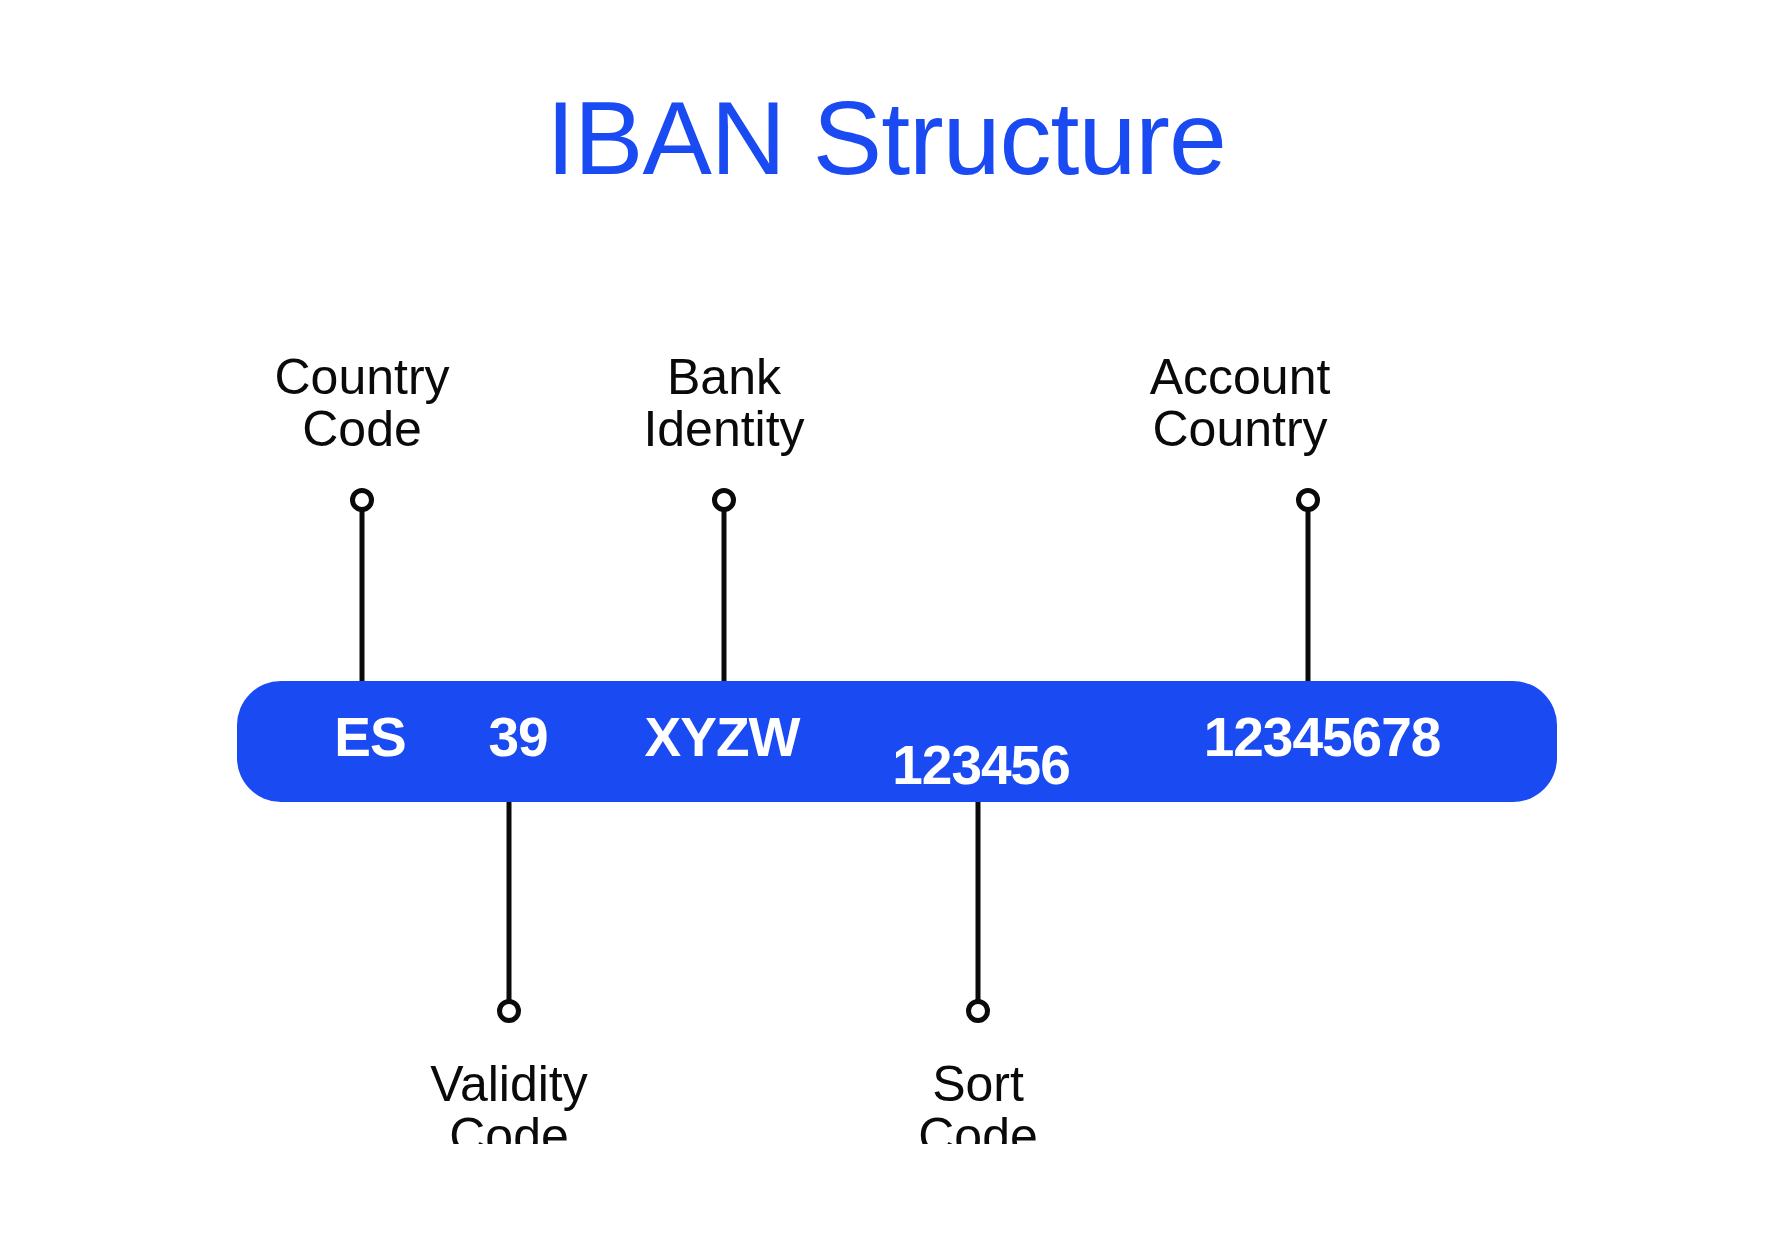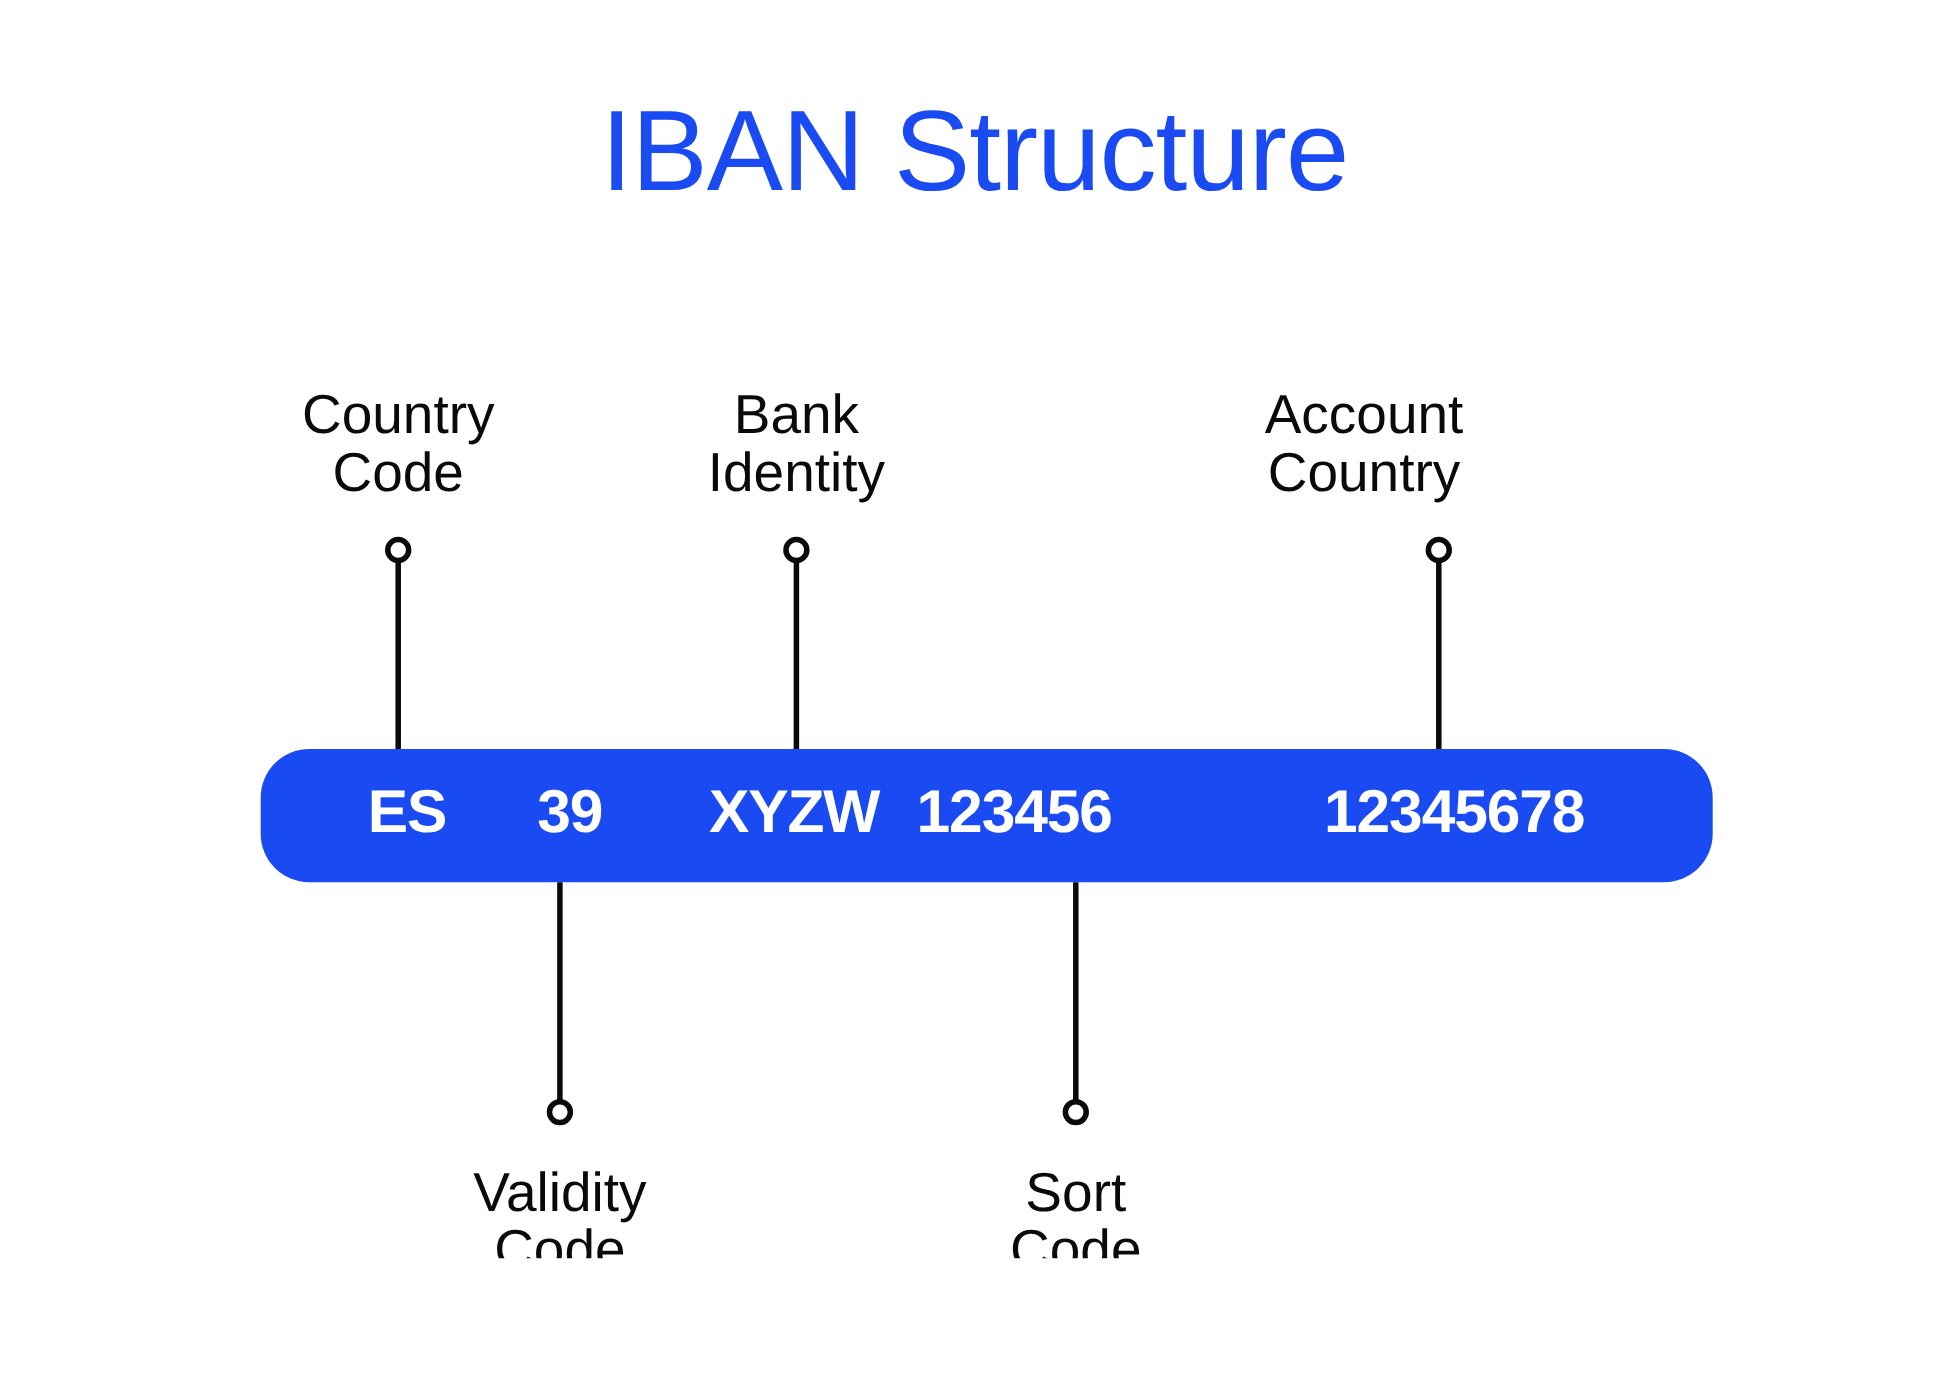--- a/index.html
+++ b/index.html
@@ -116,16 +116,16 @@
   <div class="connector-dot" style="left:724px; top:500px;"></div>
   <div class="connector-dot" style="left:1308px; top:500px;"></div>
   <div class="connector-dot" style="left:509px; top:1011px;"></div>
   <div class="connector-dot" style="left:978px; top:1011px;"></div>
 
   <div class="bar"></div>
 
   <span class="seg-value" style="left:370px;">ES</span>
   <span class="seg-value" style="left:518px;">39</span>
   <span class="seg-value" style="left:722px;">XYZW</span>
-  <span class="seg-value" style="left:922px;">123456</span>
+  <span class="seg-value" style="left:981px;margin-top:28px;">123456</span>
   <span class="seg-value" style="left:1322px;">12345678</span>
 
 </div>
 
 </body></html>

